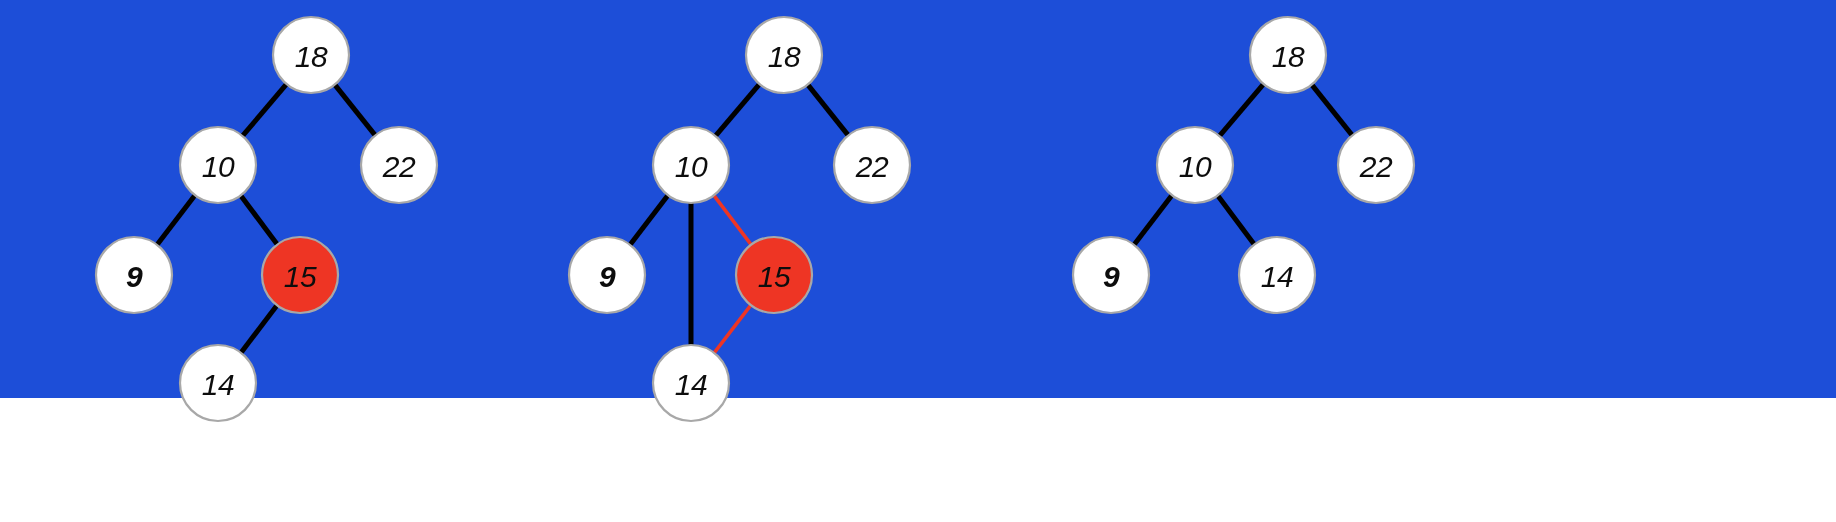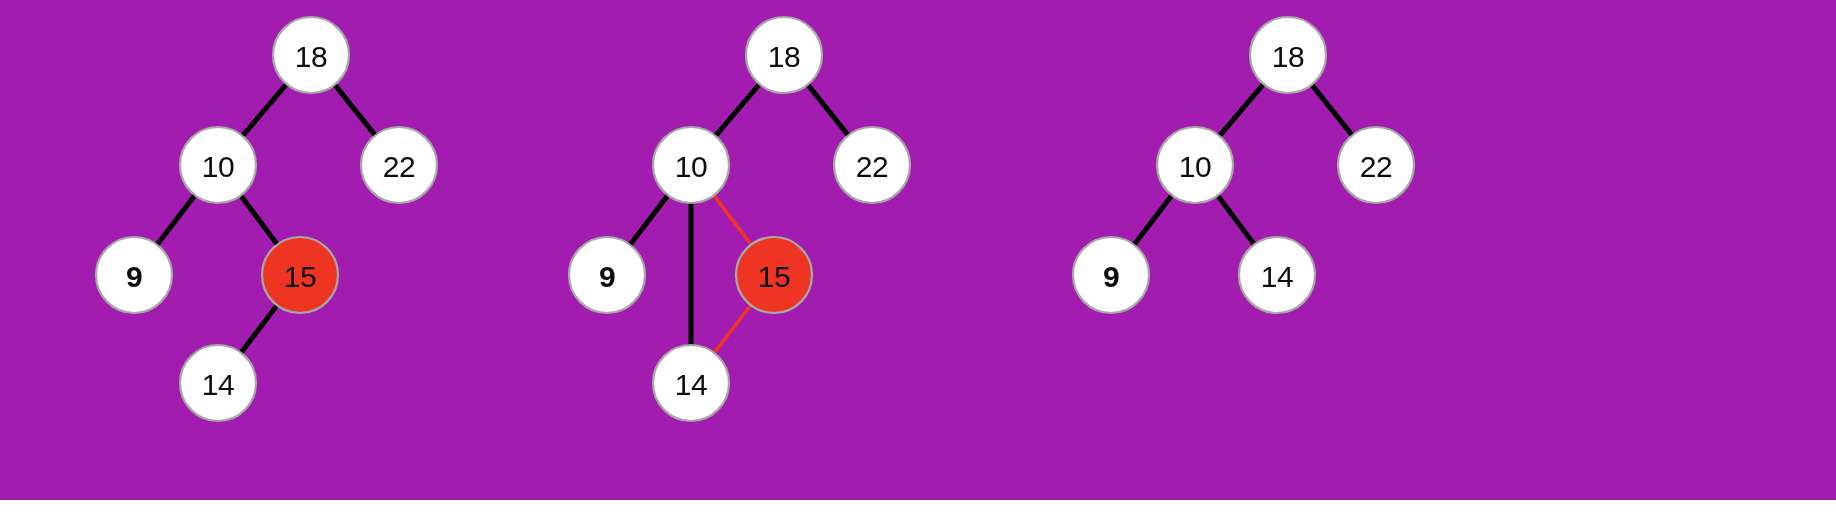--- a/index.html
+++ b/index.html
@@ -9,22 +9,23 @@
   }
   body {
     width: 1836px;
     height: 522px;
     font-family: "Liberation Sans", sans-serif;
     overflow: hidden;
   }
   #stage {
     position: relative;
     width: 1836px;
-    height: 500px;
-    background: #a21caf;
+    height: 398px;
+    background: #1d4ed8;
+    font-style: italic;
   }
   svg.tree-canvas {
     position: absolute;
     top: 0;
     left: 0;
     width: 1836px;
     height: 522px;
     display: block;
   }
   .edge-black {

